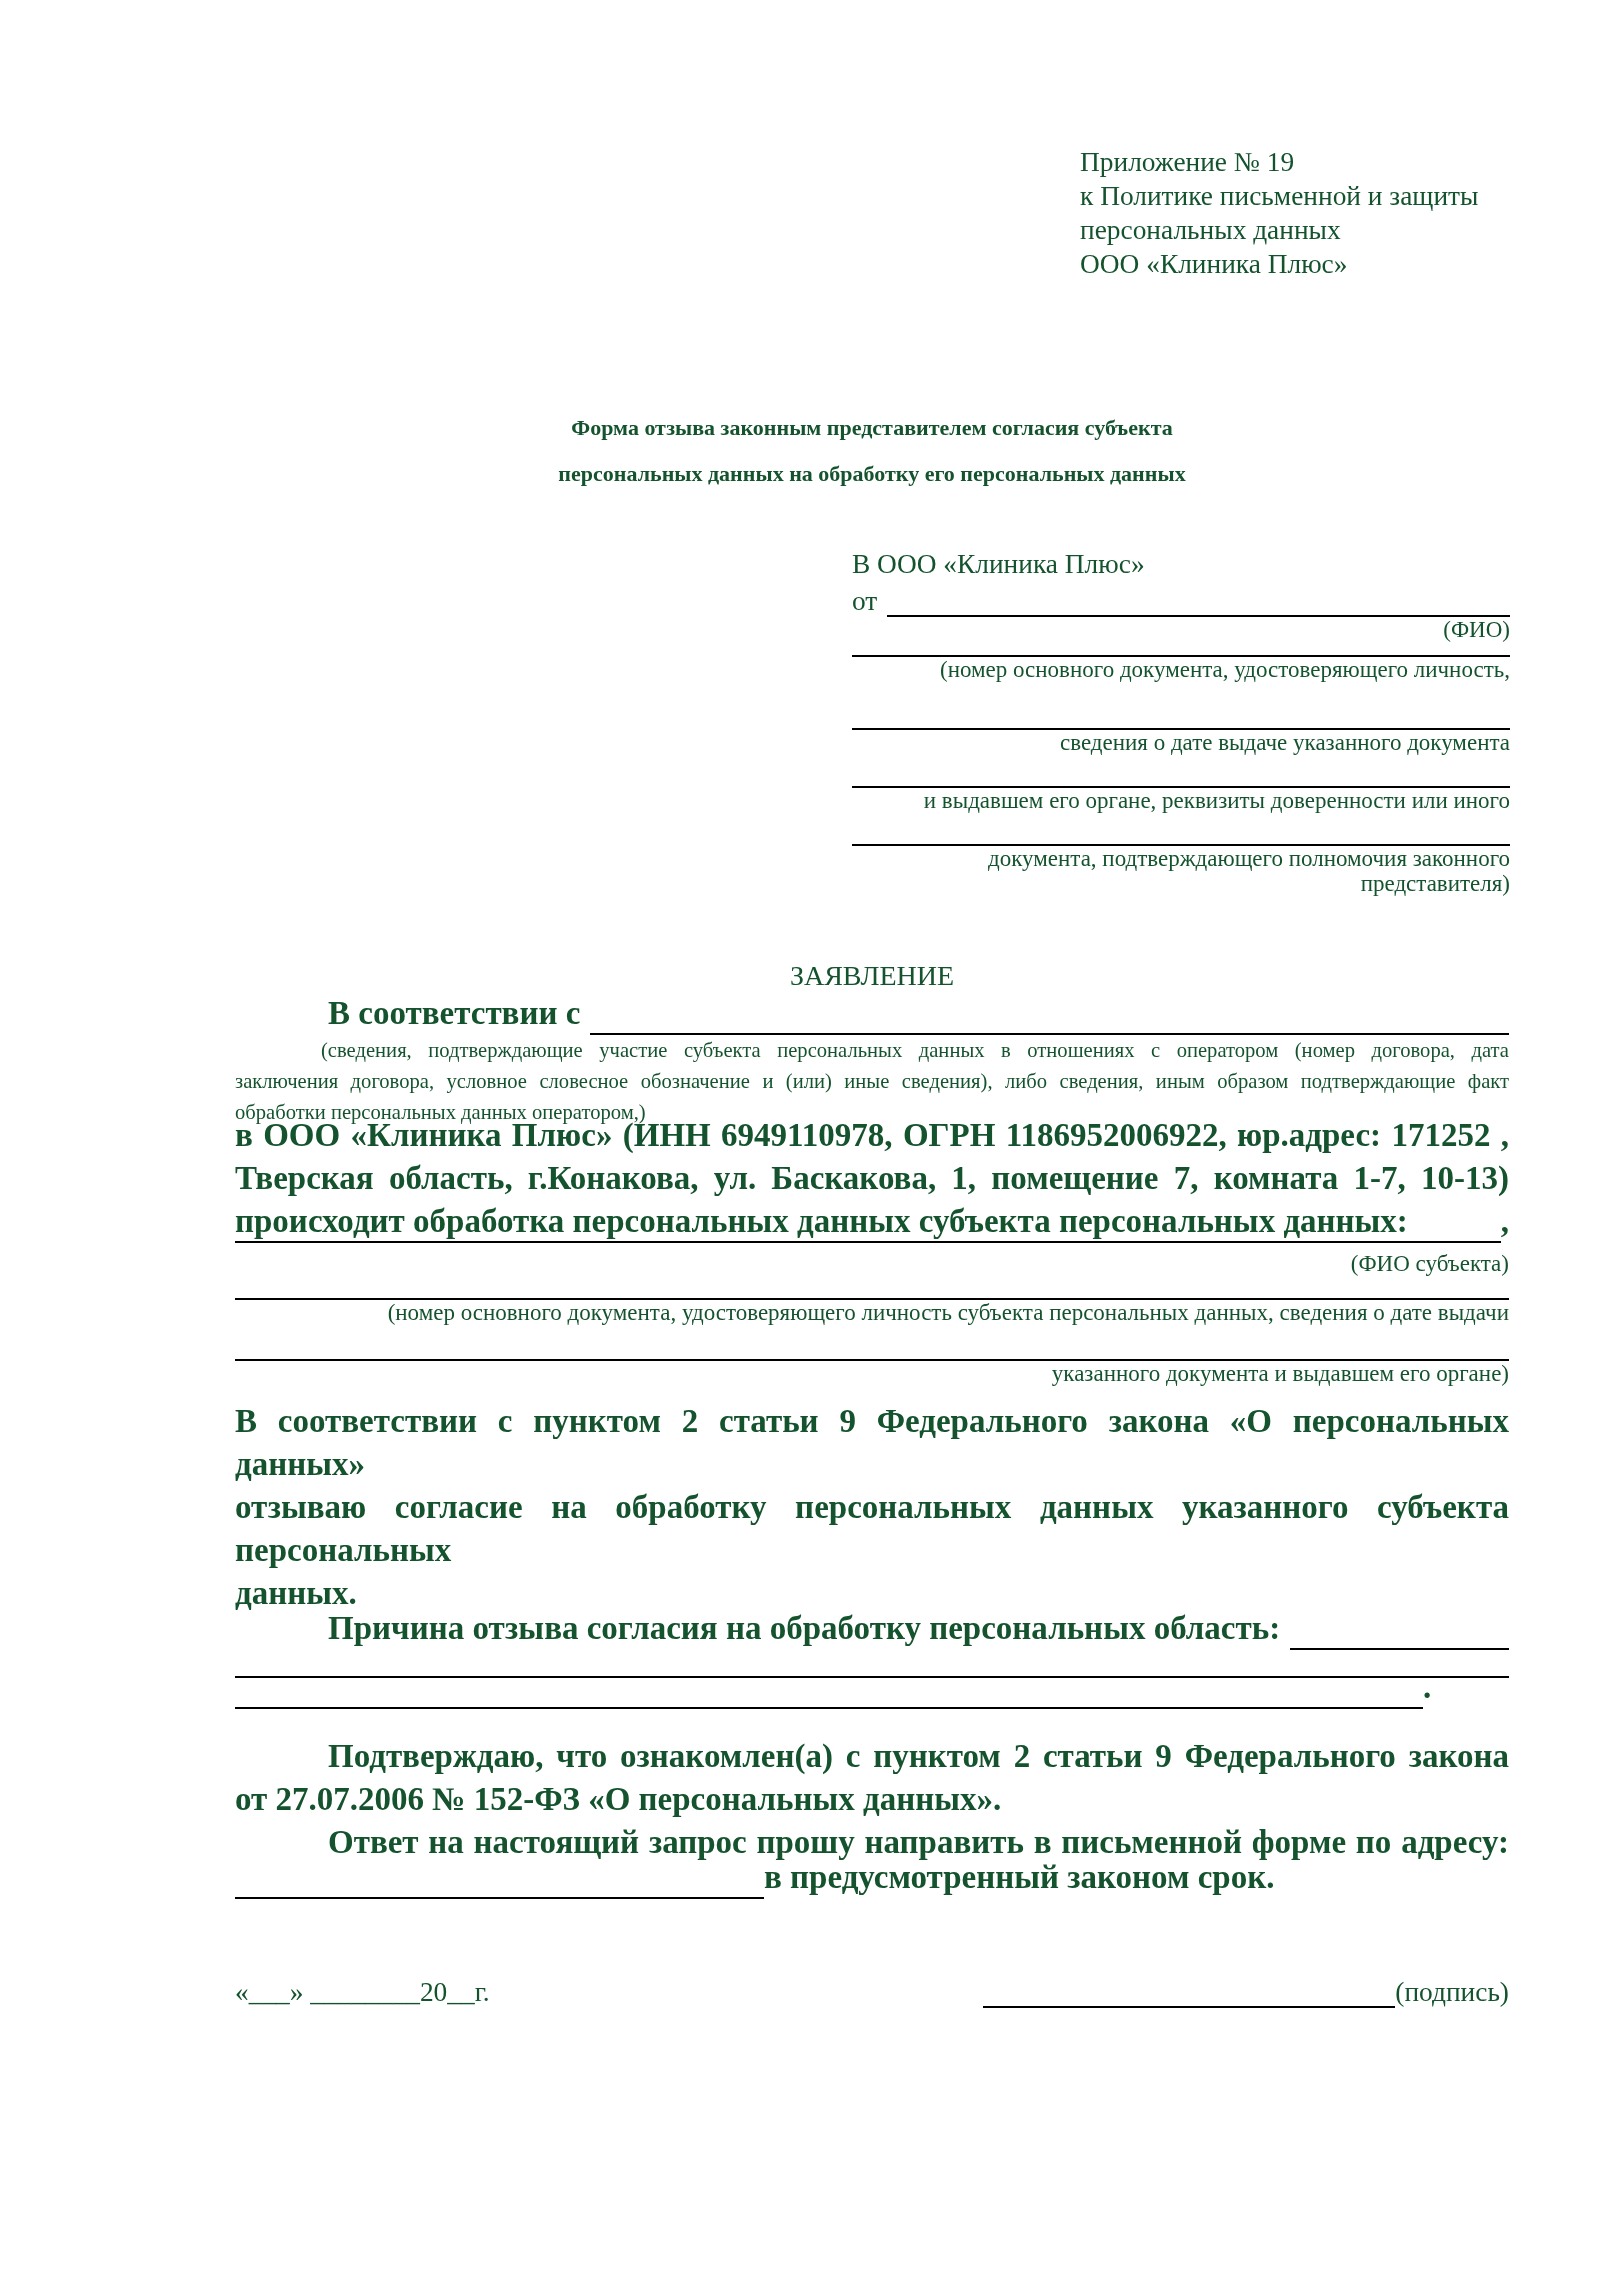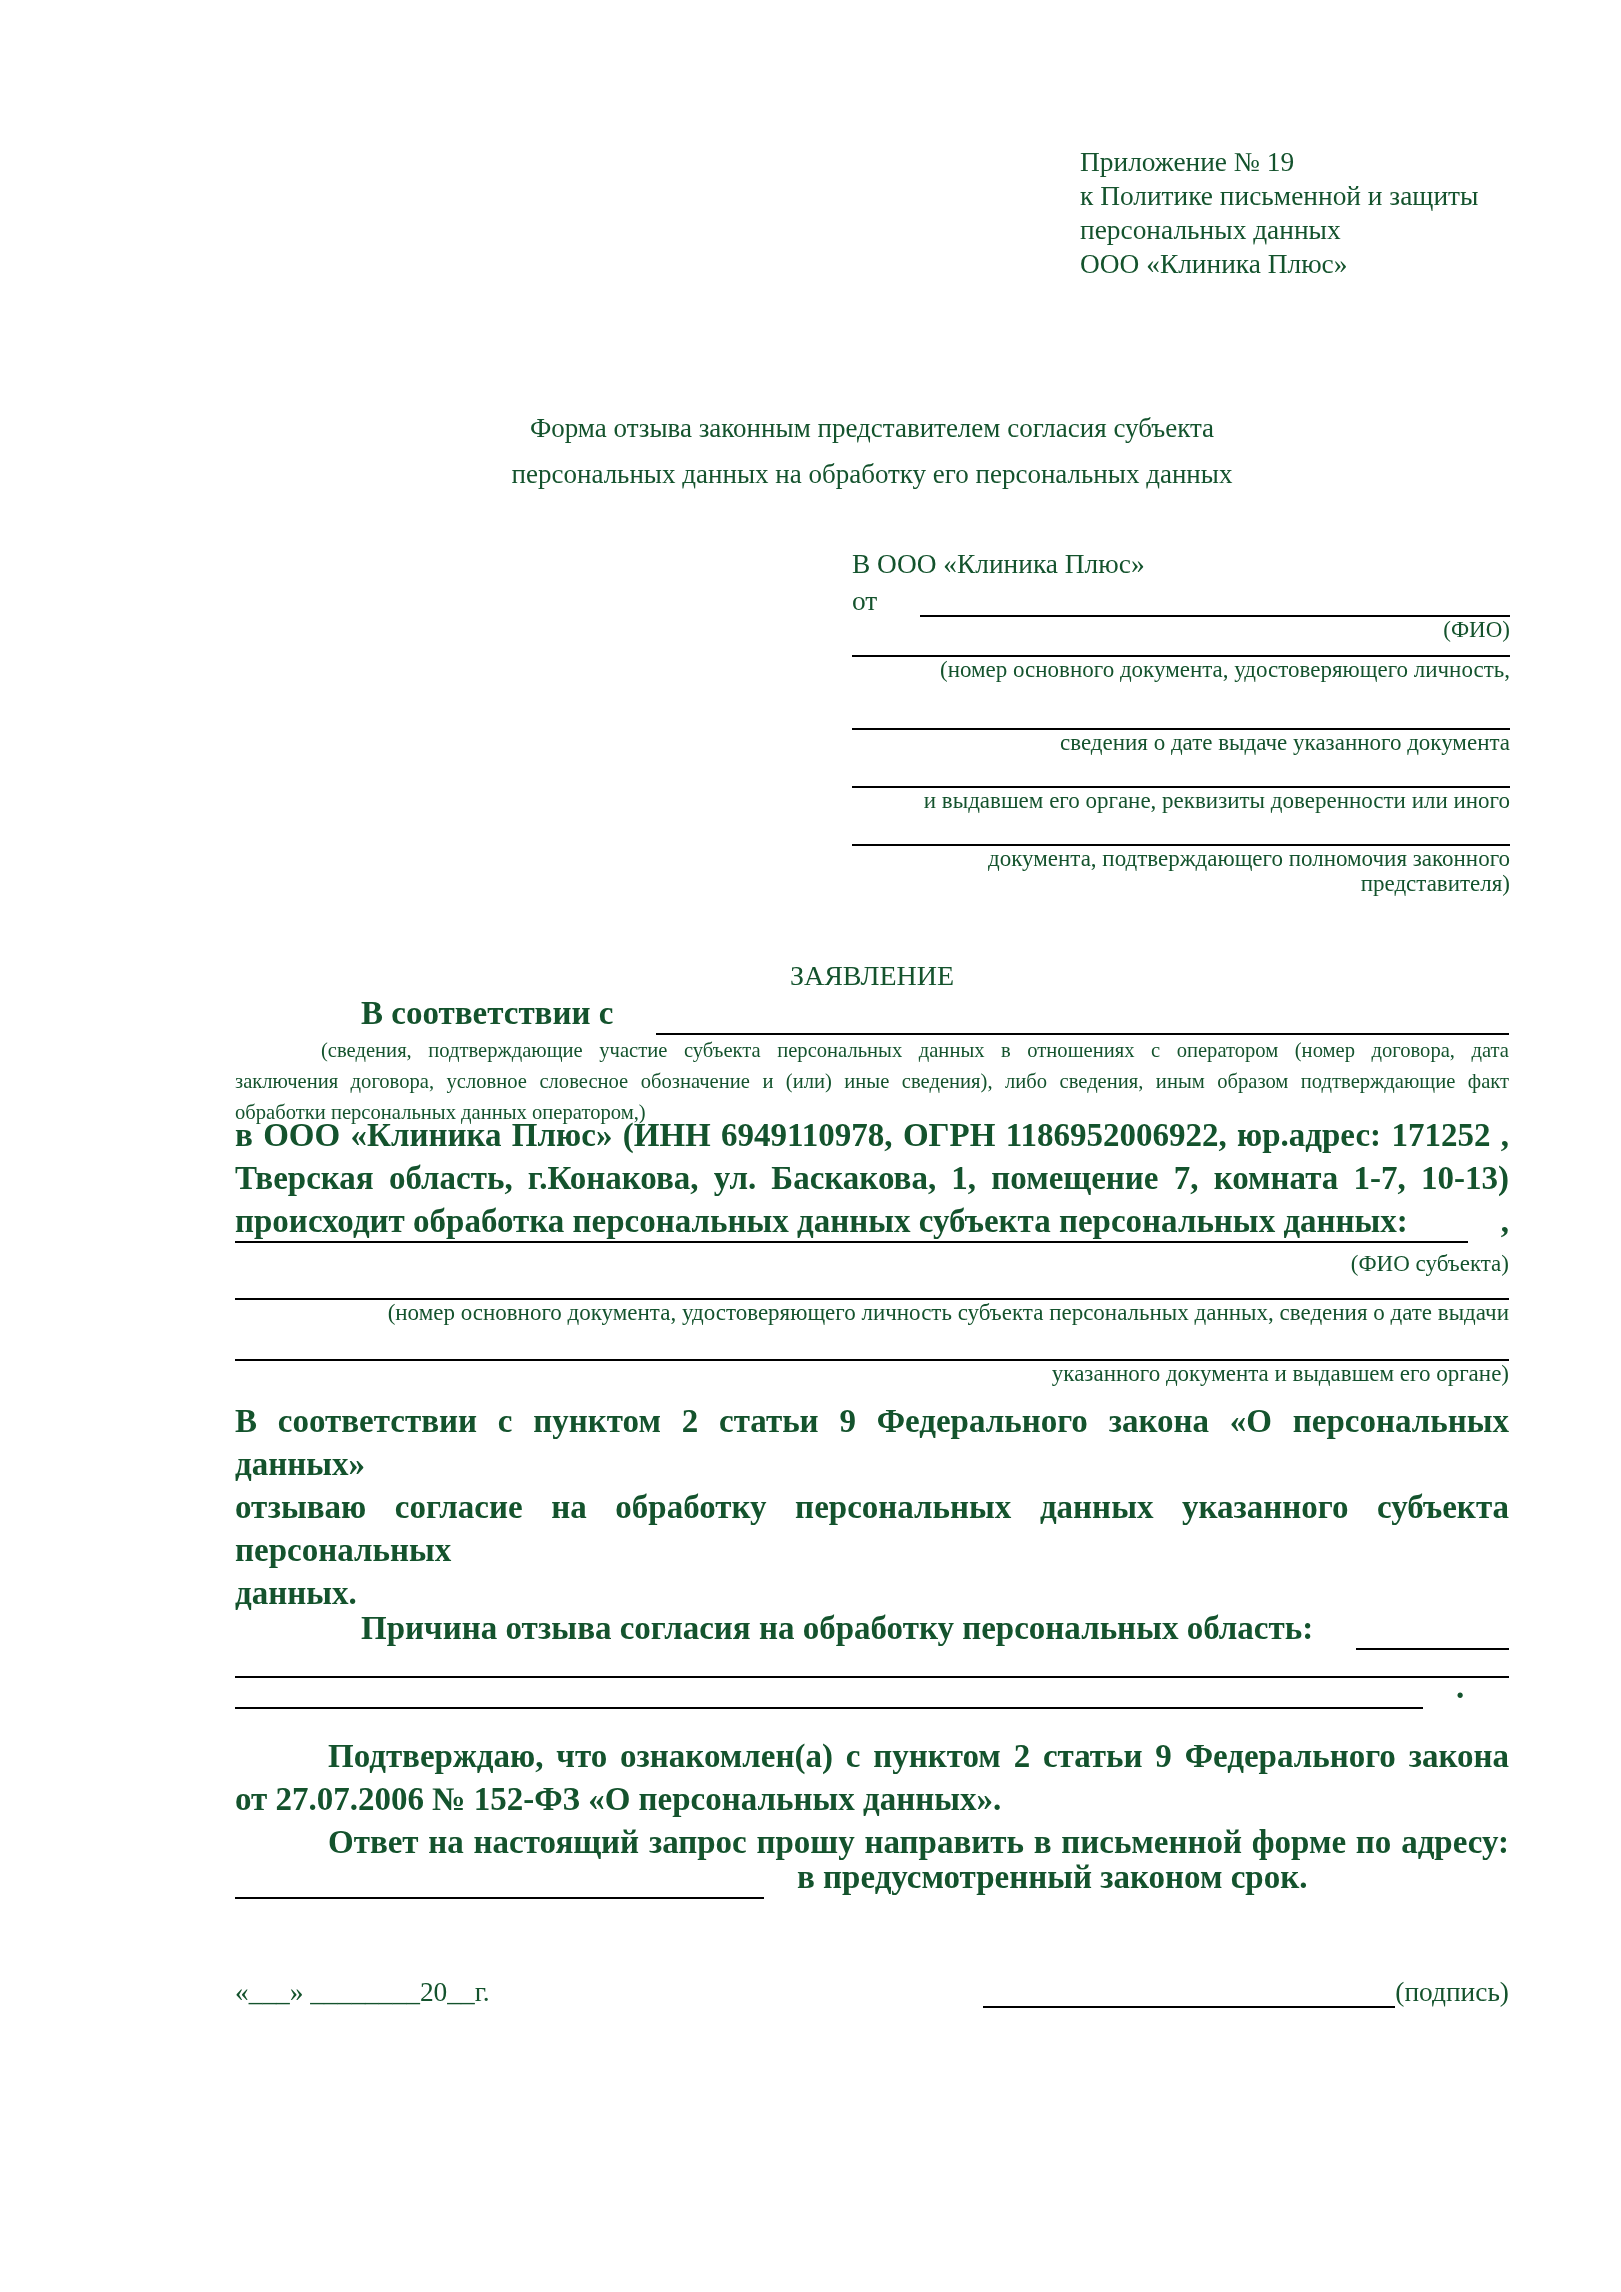--- a/index.html
+++ b/index.html
@@ -21,33 +21,33 @@
   }
   
   .appendix {
     margin: 145px 0 0 845px;
     font-size: 27.4px;
     line-height: 34px;
   }
   
   .doc-title {
     margin-top: 124px;
-    font-size: 27px;
-    font-weight: 400;
+    font-size: 22px;
+    font-weight: 700;
     line-height: 46px;
     text-align: center;
   }
   
   .addressee {
     margin: 48px 0 0 617px;
     width: 658px;
     font-size: 27.4px;
   }
   .addr-org { line-height: 39px; }
-  .row { display: flex; align-items: flex-end; gap: 33px; }
+  .row { display: flex; align-items: flex-end; }
   .addr-from { height: 33px; }
   .uline { border-bottom: 2.9px solid #000; }
   .uline.grow { flex: 1 1 auto; margin-left: 9.8px; }
   .cap {
     font-size: 23px;
     line-height: 25.5px;
     text-align: right;
   }
   .line-block { border-bottom: 2.9px solid #000; }
   .h15 { height: 14.7px; } .h48 { height: 47px; } .h34 { height: 33px; }

